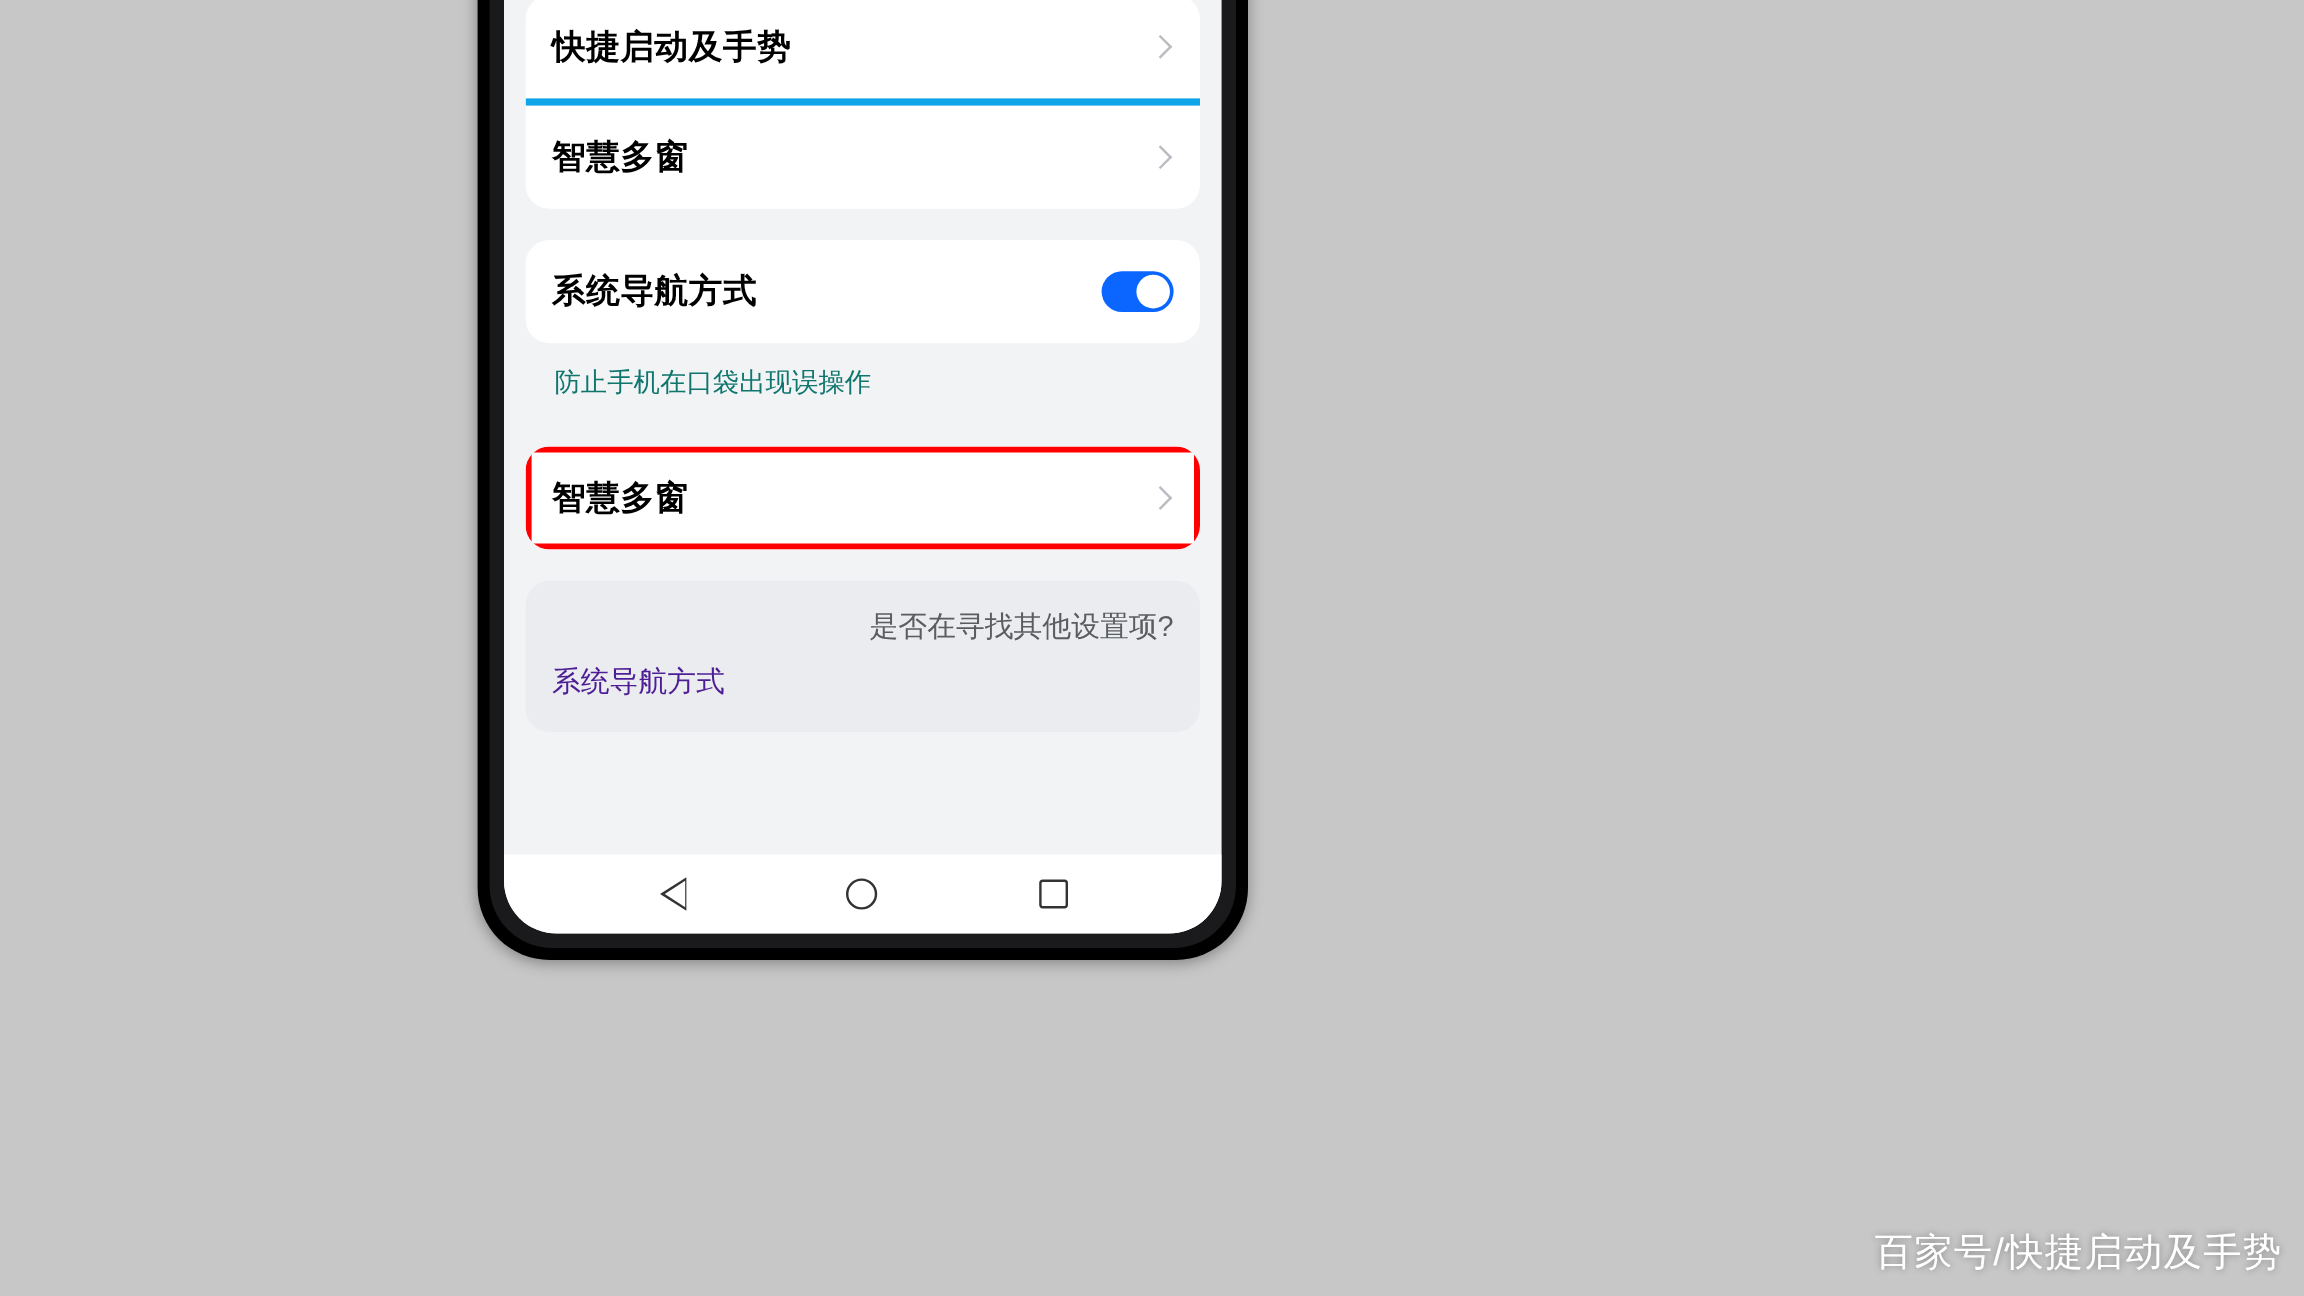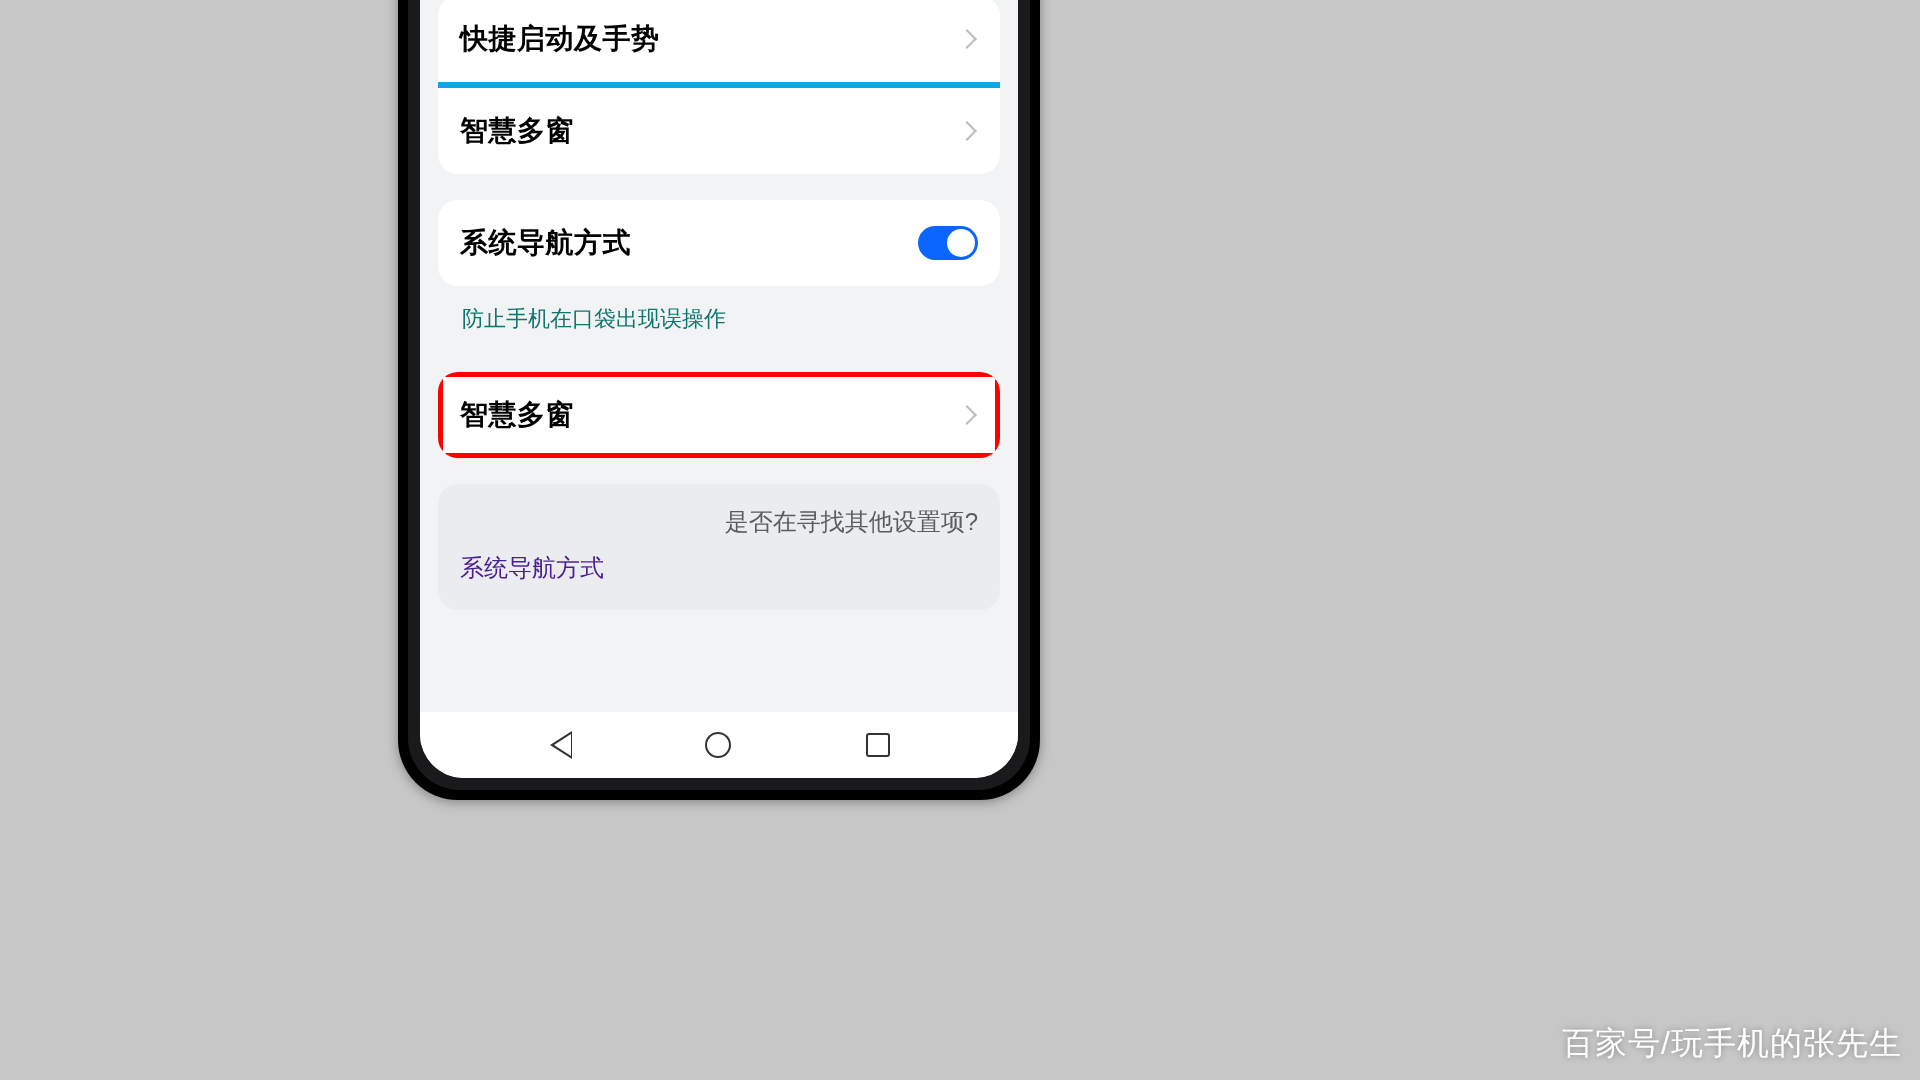--- a/index.html
+++ b/index.html
@@ -229,13 +229,13 @@
       <div class="navbar">
         <div class="nav-back"></div>
         <div class="nav-home"></div>
         <div class="nav-recent"></div>
       </div>
 
     </div>
   </div>
 </div>
 
-<div class="watermark">百家号/玩手机的张先生</div>
+<div class="watermark">百家号/快捷启动及手势</div>
 
 </body></html>

